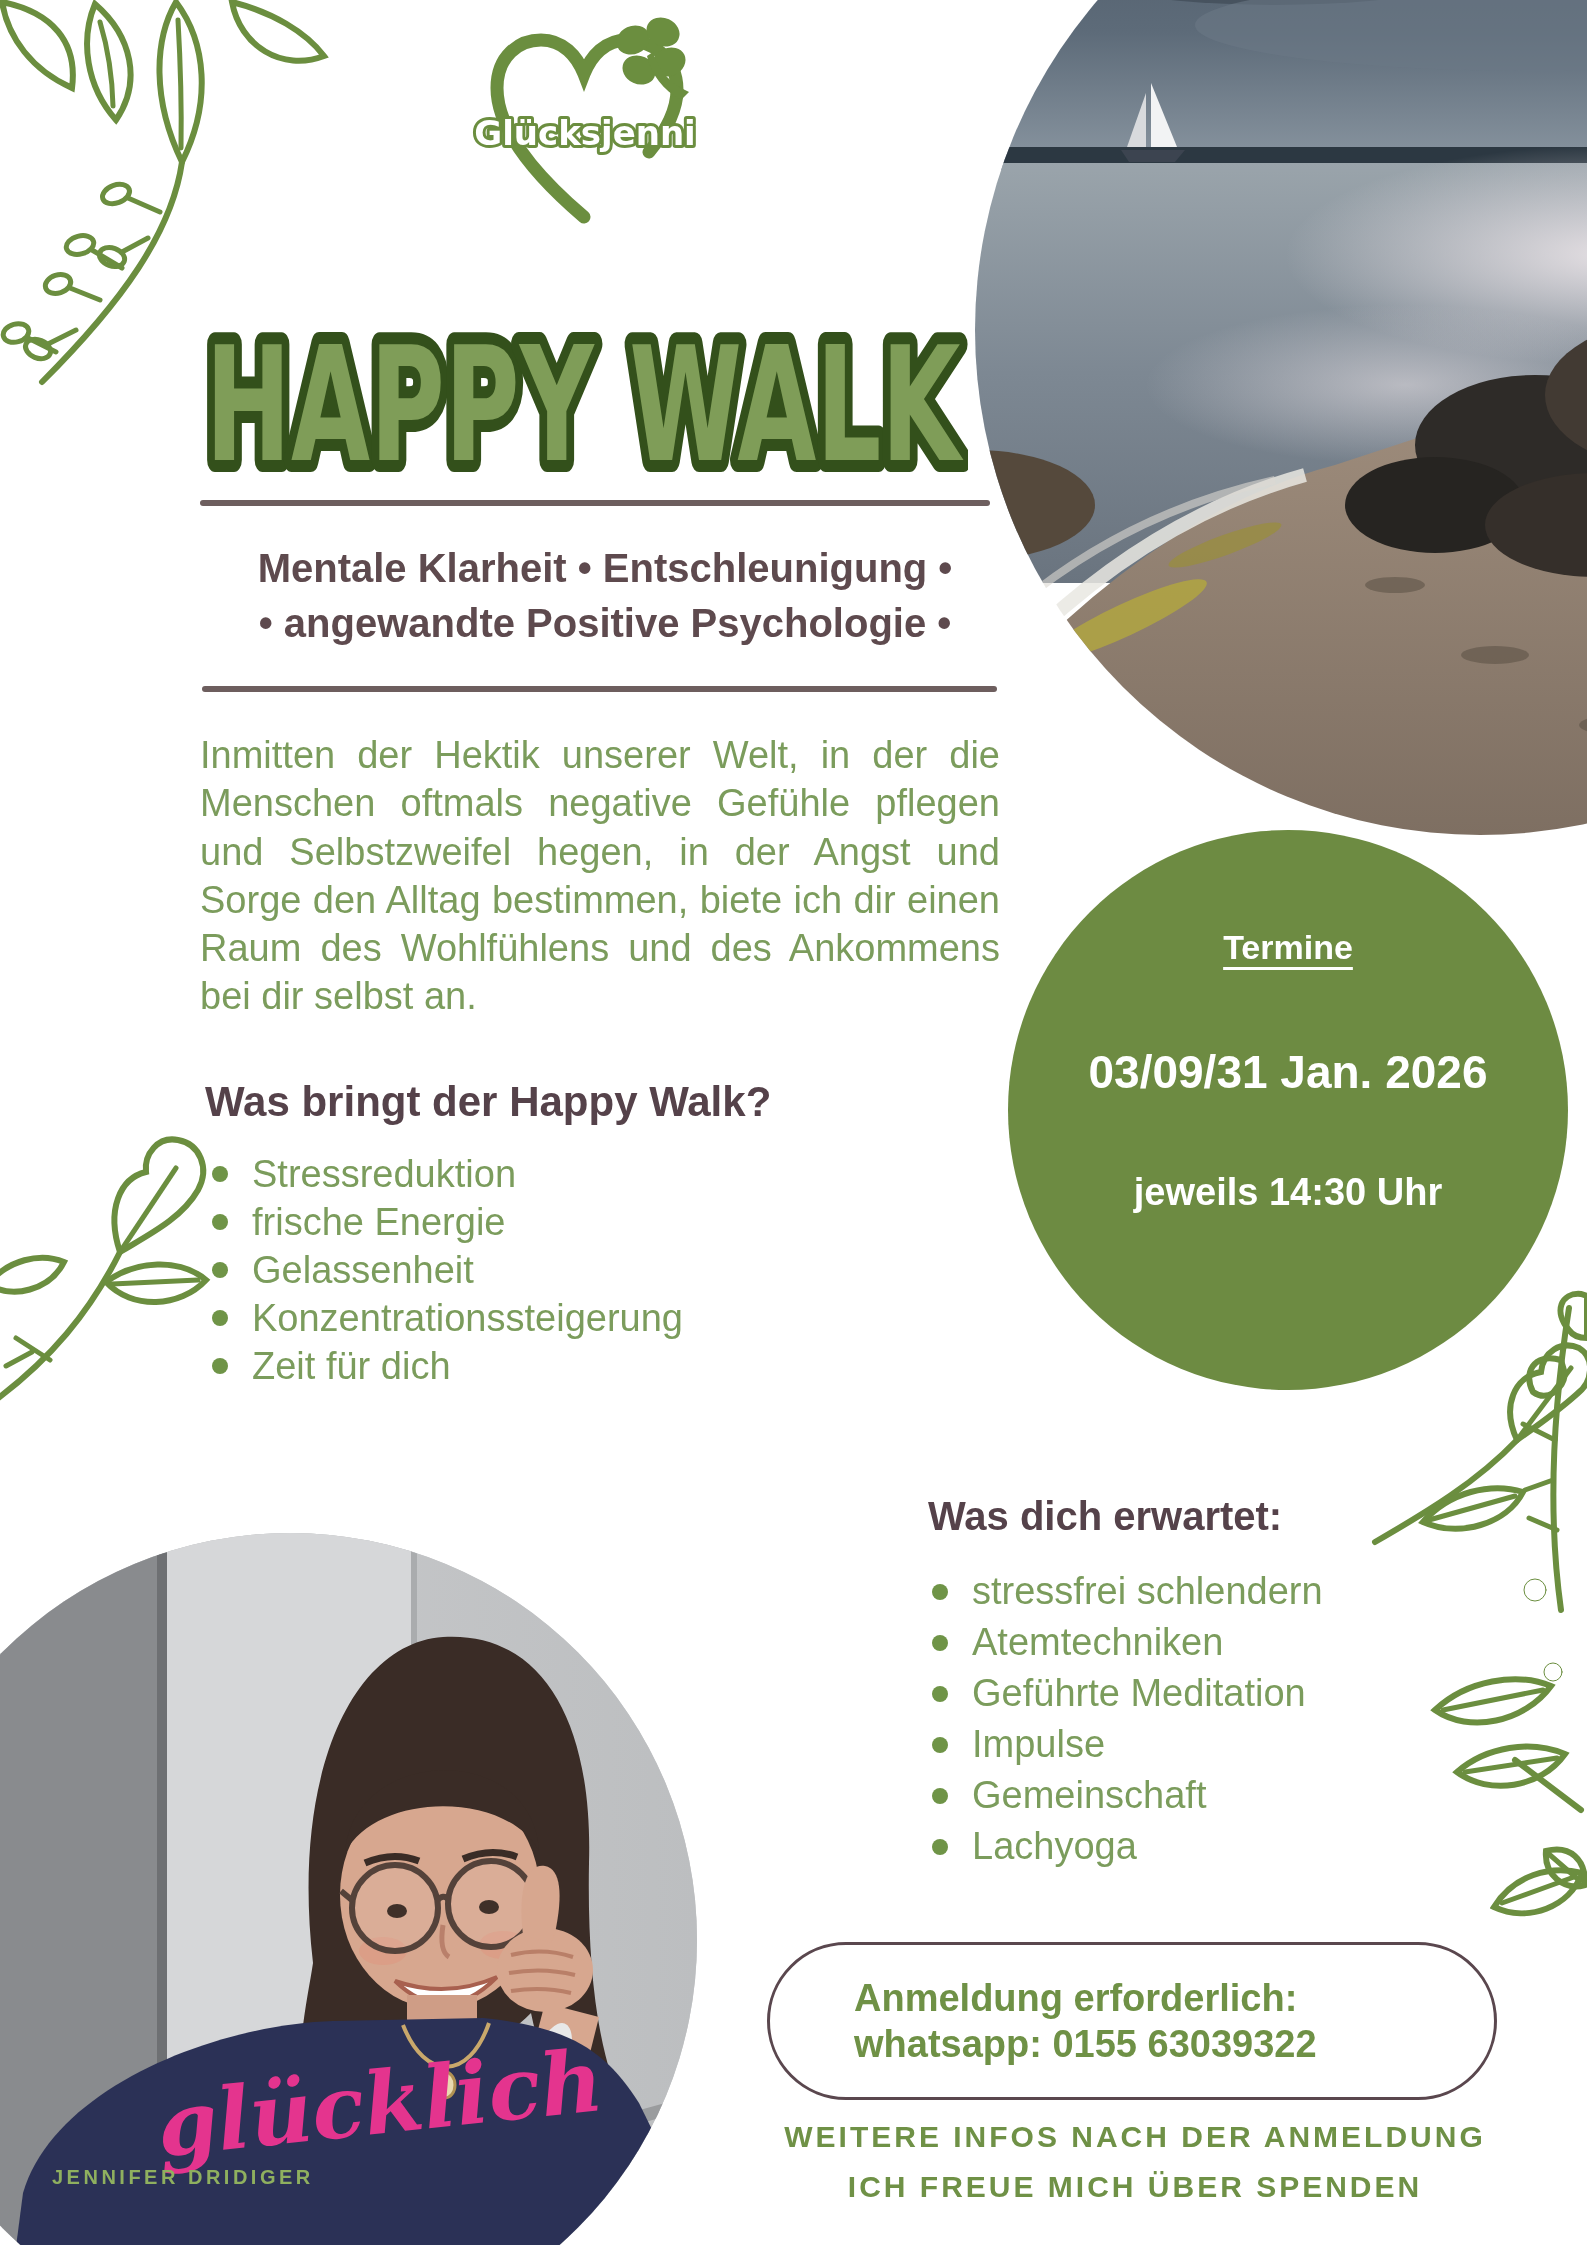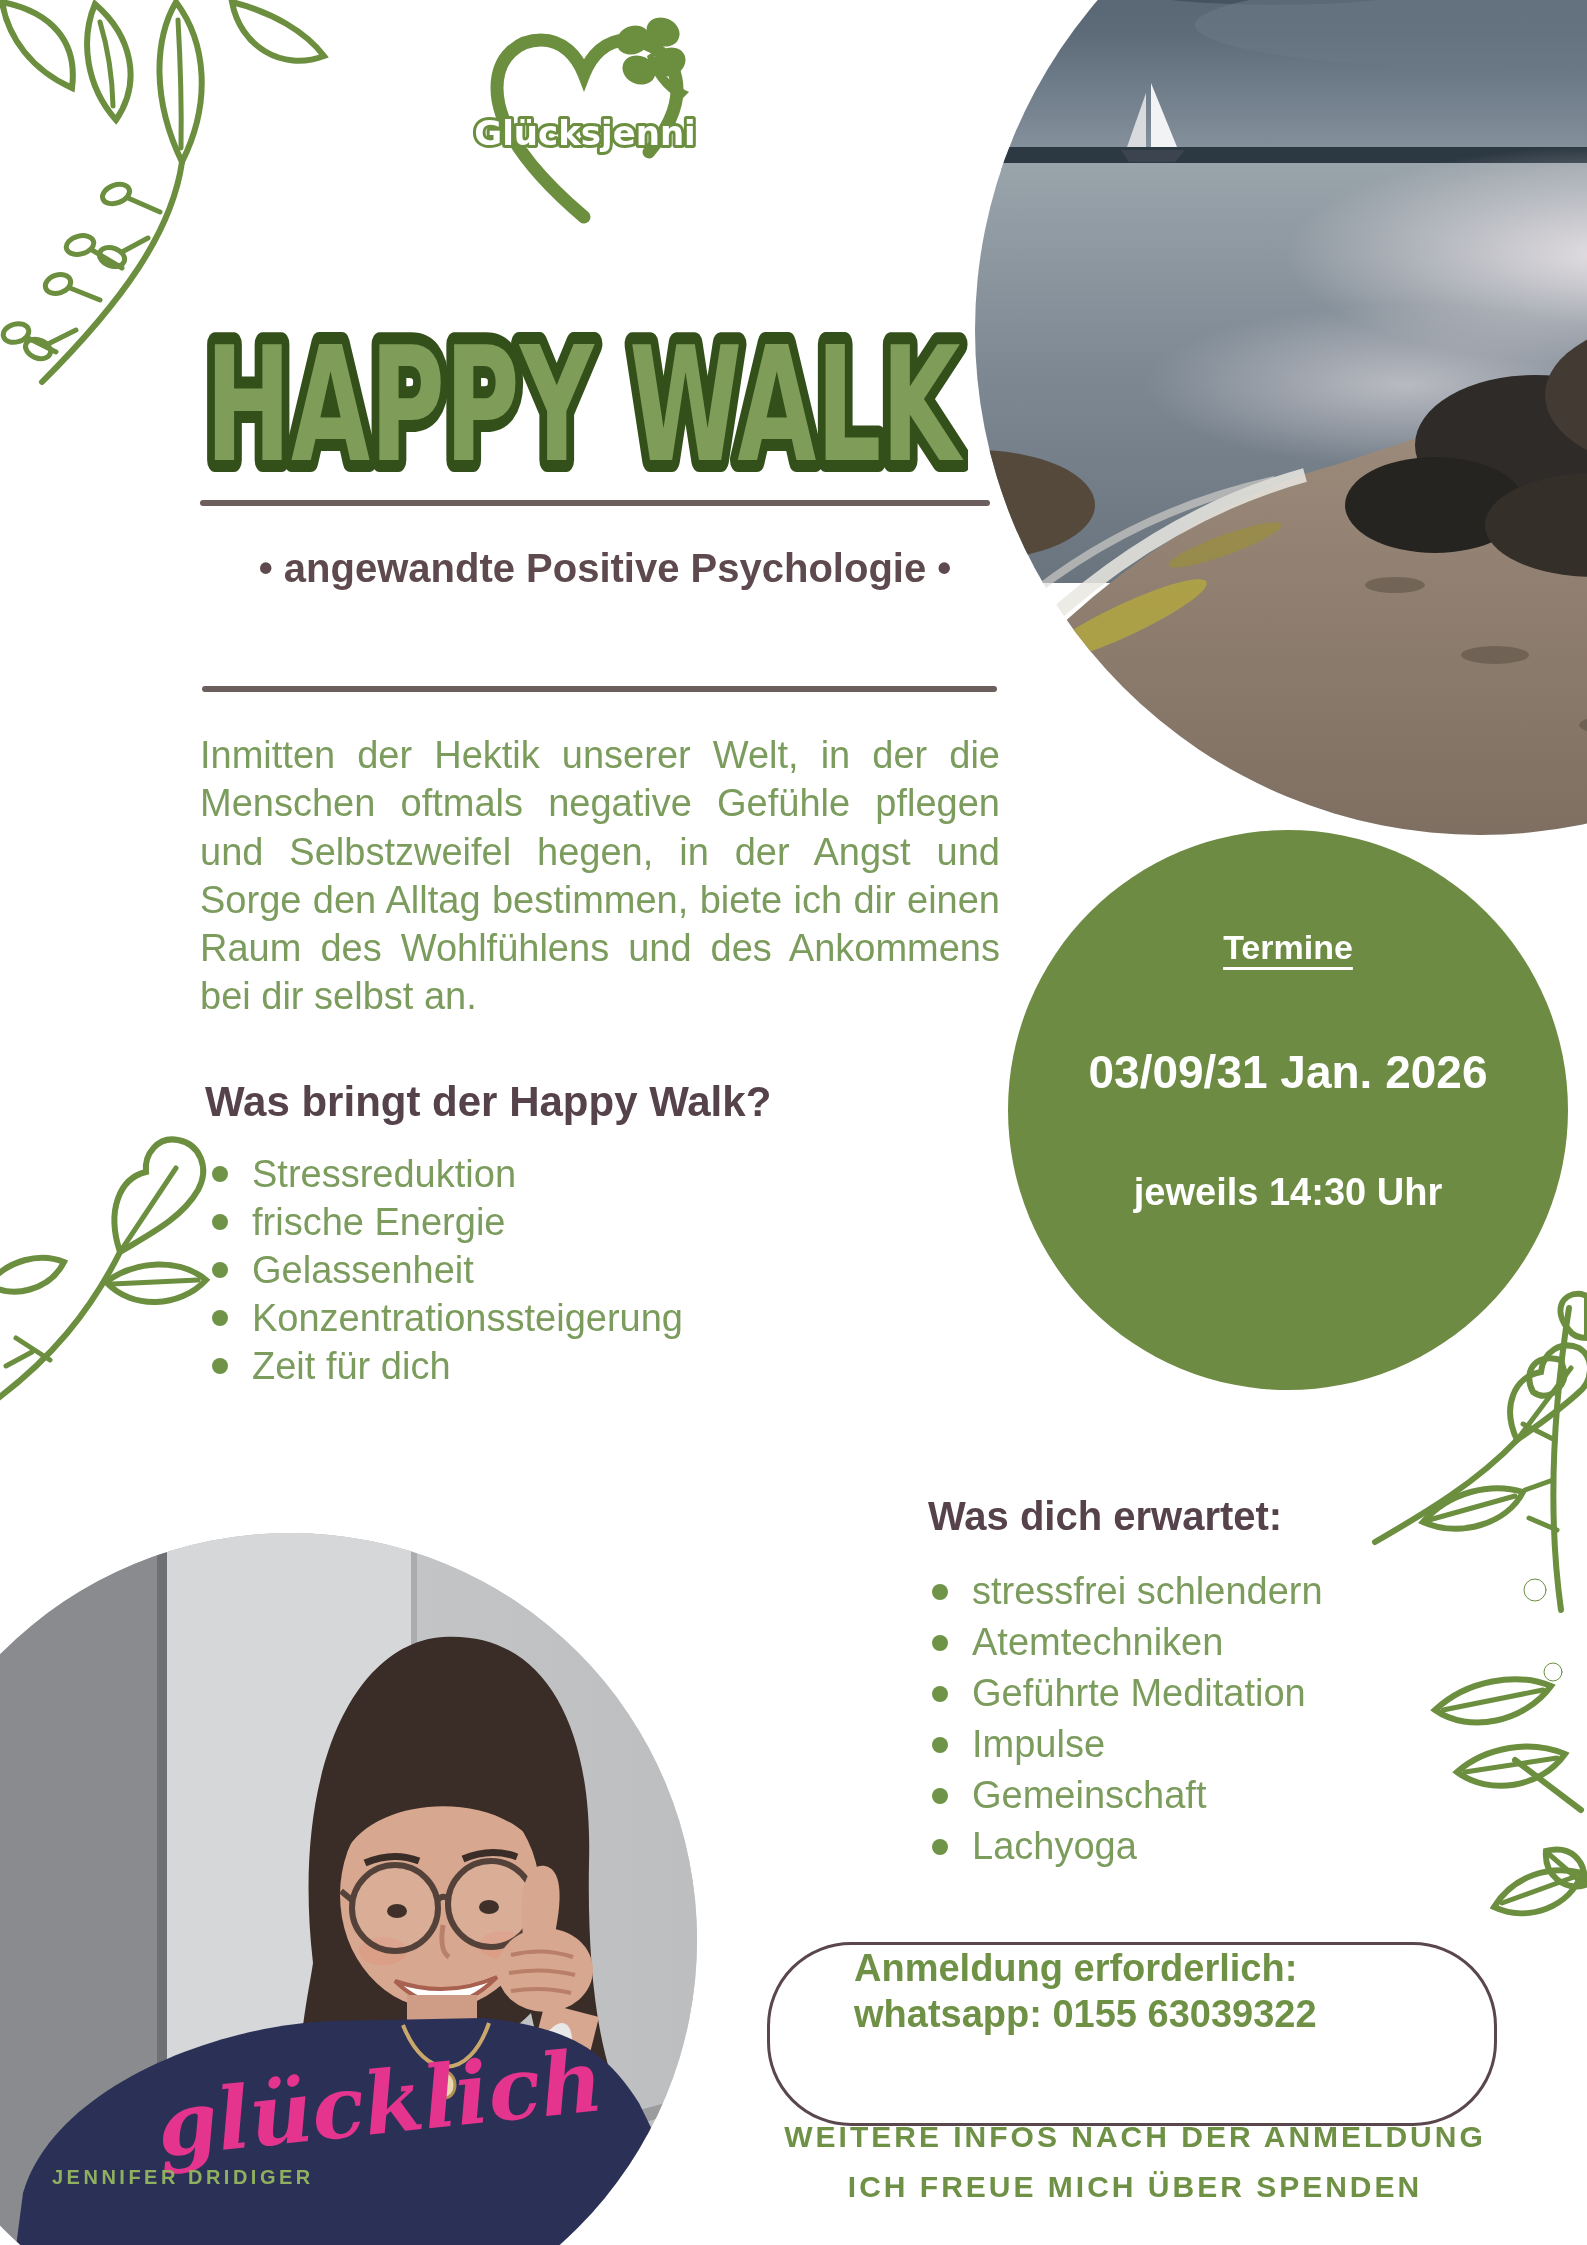--- a/index.html
+++ b/index.html
@@ -54,23 +54,23 @@
     margin-right:24px;flex:0 0 16px;}
   .b-txt{font-size:38px;color:var(--green-text);white-space:nowrap;}
   
   .termine{left:1008px;top:830px;width:560px;height:560px;border-radius:50%;
     background:var(--circle-bg);color:#ffffff;text-align:center;}
   .termine .t-head{margin-top:98px;font-size:34px;font-weight:bold;
     text-decoration:underline;text-decoration-thickness:3px;text-underline-offset:8px;}
   .termine .t-dates{margin-top:78px;font-size:46px;font-weight:bold;white-space:nowrap;}
   .termine .t-time{margin-top:72px;font-size:38px;font-weight:bold;}
   
-  .pill{left:767px;top:1942px;width:730px;height:184px;border:3px solid #5a474e;
+  .pill{left:767px;top:1942px;width:730px;height:158px;border:3px solid #5a474e;
     border-radius:84px;box-sizing:border-box;display:flex;flex-direction:column;
-    justify-content:flex-start;padding-left:84px;}
+    justify-content:center;padding-left:84px;}
   .pill div{font-size:38px;font-weight:bold;color:var(--green-strong);line-height:1.22;}
   .foot1{left:740px;top:2120px;width:790px;text-align:center;font-size:30px;
     font-weight:bold;letter-spacing:3px;color:var(--green-strong);white-space:nowrap;}
   .foot2{left:740px;top:2170px;width:790px;text-align:center;font-size:30px;
     font-weight:bold;letter-spacing:3px;color:var(--green-strong);}
   
   .photo-beach{left:975px;top:-175px;width:1010px;height:1010px;border-radius:50%;
     overflow:hidden;}
   .photo-portrait{left:-117px;top:1533px;width:814px;height:814px;border-radius:50%;
     overflow:hidden;background:#c7c8ca;}
@@ -184,20 +184,21 @@
       </g>
     </svg>
   </div>
 
   <svg class="abs title-svg" viewBox="0 0 770 152">
     <text x="385" y="128" text-anchor="middle" textLength="755" lengthAdjust="spacingAndGlyphs">HAPPY WALK</text>
   </svg>
 
   <div class="abs divider div1"></div>
   <div class="abs subtitle">
+    <div>Mentale Klarheit • Entschleunigung •</div>
     <div>• angewandte Positive Psychologie •</div>
   </div>
   <div class="abs divider div2"></div>
 
   <div class="abs intro">Inmitten der Hektik unserer Welt, in der die Menschen oftmals negative Gefühle pflegen und Selbstzweifel hegen, in der Angst und Sorge den Alltag bestimmen, biete ich dir einen Raum des Wohlfühlens und des Ankommens bei dir selbst an.</div>
 
   <div class="abs h-green-walk">Was bringt der Happy Walk?</div>
   <div class="abs blist blist1">
     <div class="b-item">
         <span class="b-dot"></span>

